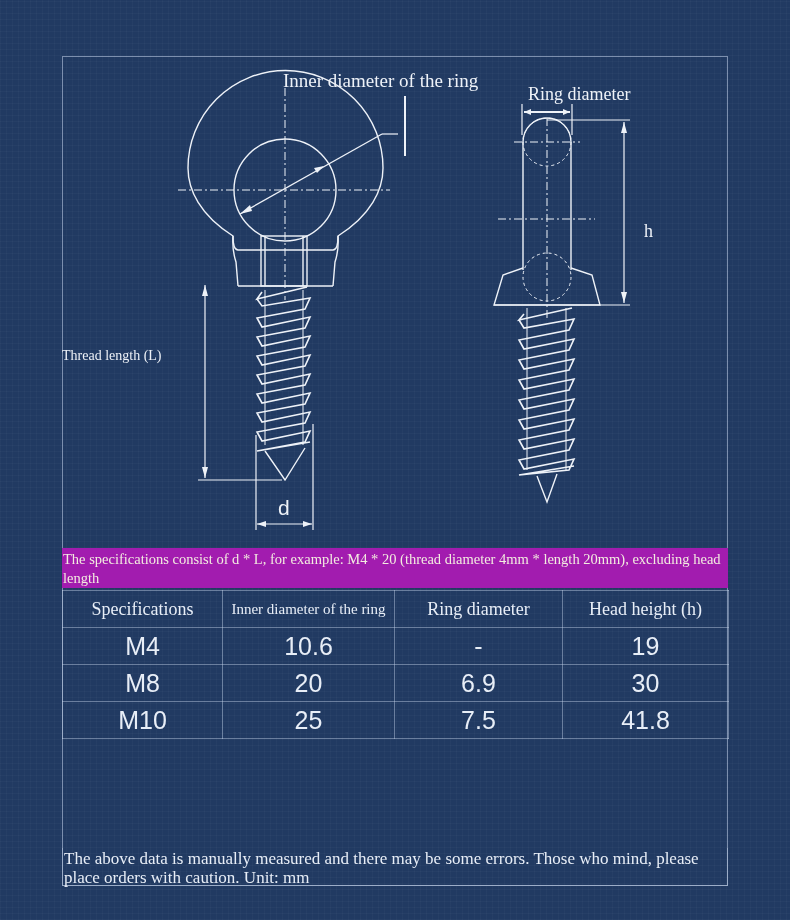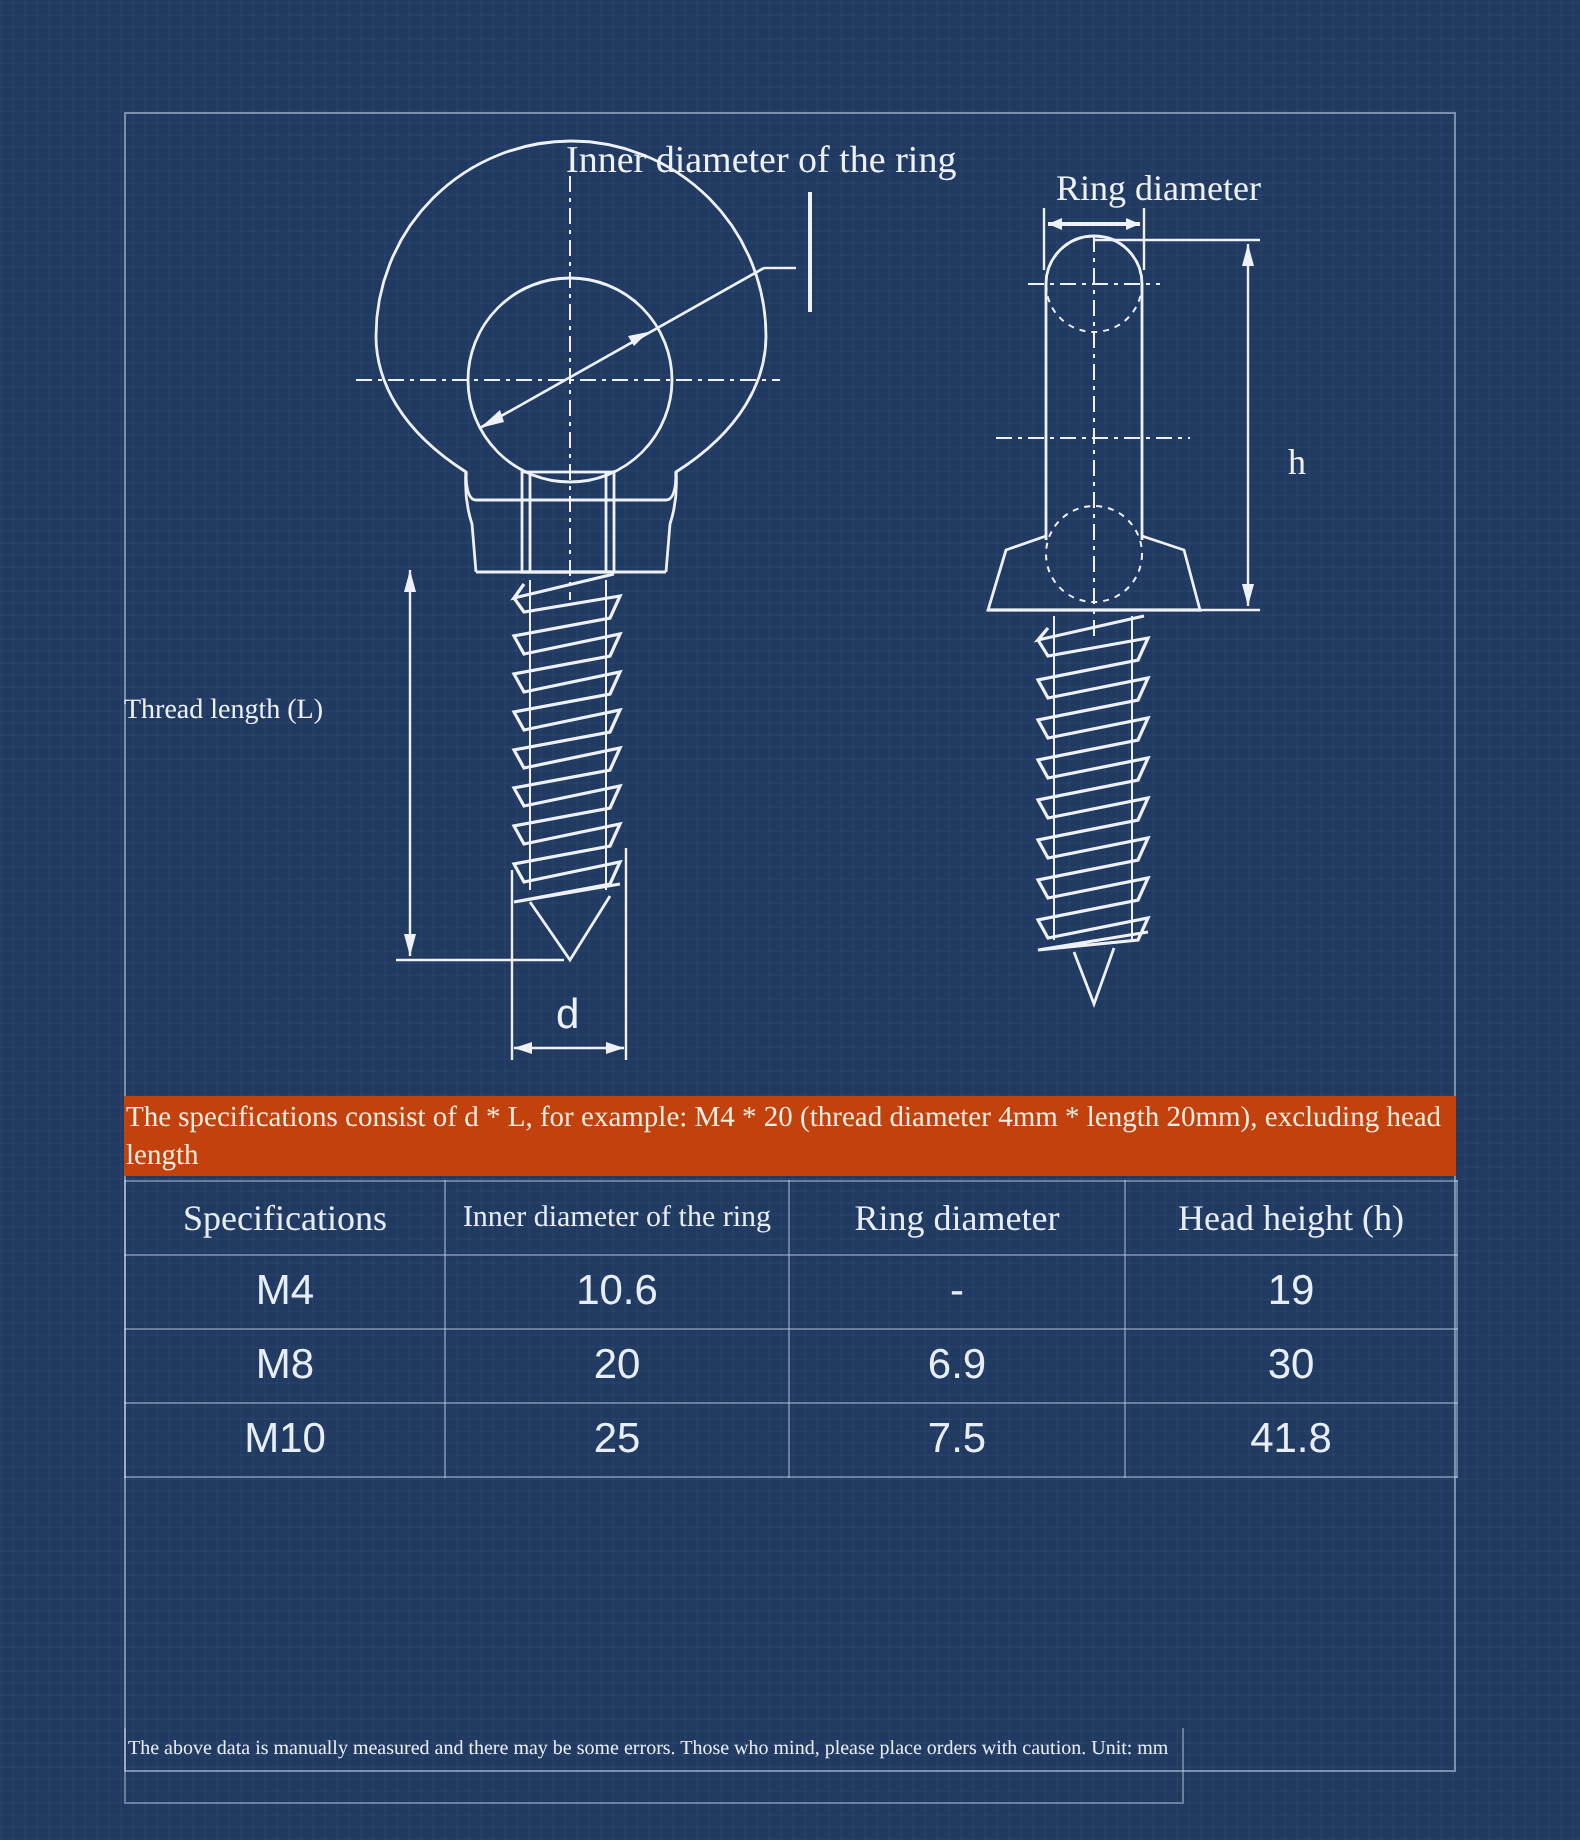--- a/index.html
+++ b/index.html
@@ -18,46 +18,45 @@
     border: 1px solid rgba(200,214,236,0.55);
     box-sizing: border-box;
   }
   svg.drawing { position: absolute; left: 0; top: 0; }
   .lbl {
     position: absolute; font-family: "Liberation Serif", "DejaVu Serif", serif;
     color: #eef2f8; white-space: nowrap;
   }
   .band {
     position: absolute; left: 62px; top: 548px; width: 666px; height: 40px;
-    background: #c2410c; box-sizing: border-box;
+    background: #a21caf; box-sizing: border-box;
     font-family: "Liberation Serif", serif; font-size: 14.5px; line-height: 19px;
     color: #f3ece0; padding: 2px 1px;
   }
   table.spec {
     position: absolute; left: 62px; top: 590px; width: 666px;
     border-collapse: collapse; table-layout: fixed;
   }
   table.spec th, table.spec td {
     border: 1px solid rgba(196,210,232,0.45);
     text-align: center; color: #e8eef7; padding: 0; margin-top: 48px;
   }
   table.spec th {
     font-family: "Liberation Serif", serif; font-weight: normal; height: 36px; font-size: 18px;
   }
   table.spec th.small { font-size: 15px; }
   table.spec td {
-    font-family: "Liberation Sans", "DejaVu Sans", sans-serif; font-size: 21px; height: 36px;
+    font-family: "Liberation Sans", "DejaVu Sans", sans-serif; font-size: 25px; height: 36px;
     font-weight: 300;
   }
   .note {
-    position: absolute; left: 62px; top: 848px; width: 530px; height: 38px;
+    position: absolute; left: 62px; top: 848px; width: 666px; height: 38px;
     box-sizing: border-box; border: 1px solid rgba(196,210,232,0.45); border-top: none;
-    font-family: "Liberation Serif", serif; font-size: 10px; line-height: 19px; padding: 1px 1px;
+    font-family: "Liberation Serif", serif; font-size: 17px; line-height: 19px; padding: 1px 1px;
     color: #e8eef7;
-    margin-top: 16px;
   }
 </style>
 </head>
 <body>
 
 <div class="frame"></div>
 
 <svg class="drawing" width="790" height="550" fill="none" stroke="#eef2f8" stroke-width="1.4">
 
   <g>

